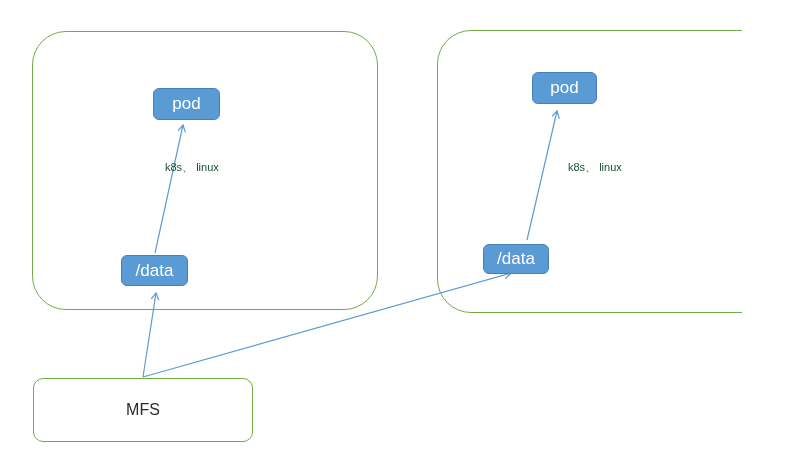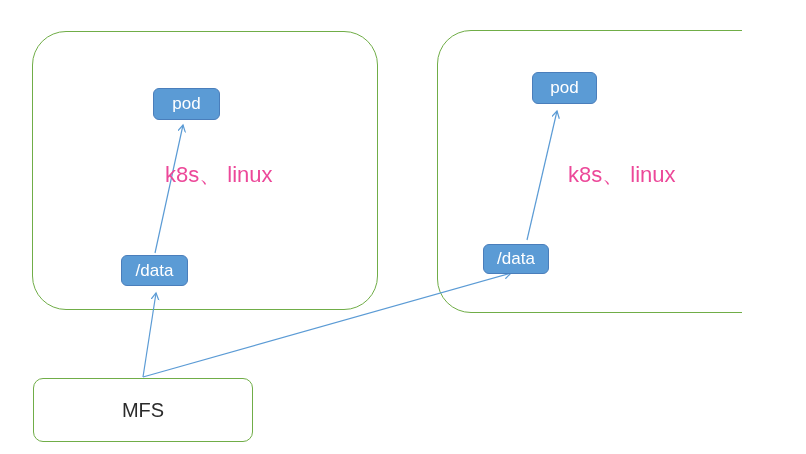--- a/index.html
+++ b/index.html
@@ -38,37 +38,37 @@
     box-sizing: border-box;
     z-index: 2;
   }
   #left-pod   { left: 153px; top: 88px;  width: 67px; height: 32px; }
   #right-pod  { left: 532px; top: 72px;  width: 65px; height: 32px; }
   #left-data  { left: 121px; top: 255px; width: 67px; height: 31px; }
   #right-data { left: 483px; top: 244px; width: 66px; height: 30px; }
 
   .note-label {
     position: absolute;
-    color: #ec4899;
-    font-size: 22px;
+    color: #14532d;
+    font-size: 11px;
     white-space: nowrap;
     z-index: 2;
   }
   #left-note  { left: 165px; top: 160px; }
   #right-note { left: 568px; top: 160px; }
 
   .storage-box {
     position: absolute;
     left: 33px; top: 378px;
     width: 220px; height: 64px;
     border: 1.5px solid var(--container-border, #70ad47);
     border-radius: 10px;
     background: #ffffff;
     color: #2b2b2b;
-    font-size: 20px;
+    font-size: 16px;
     display: flex;
     align-items: center;
     justify-content: center;
     box-sizing: border-box;
     z-index: 2;
   }
 
   .arrow-layer {
     position: absolute;
     left: 0; top: 0;

